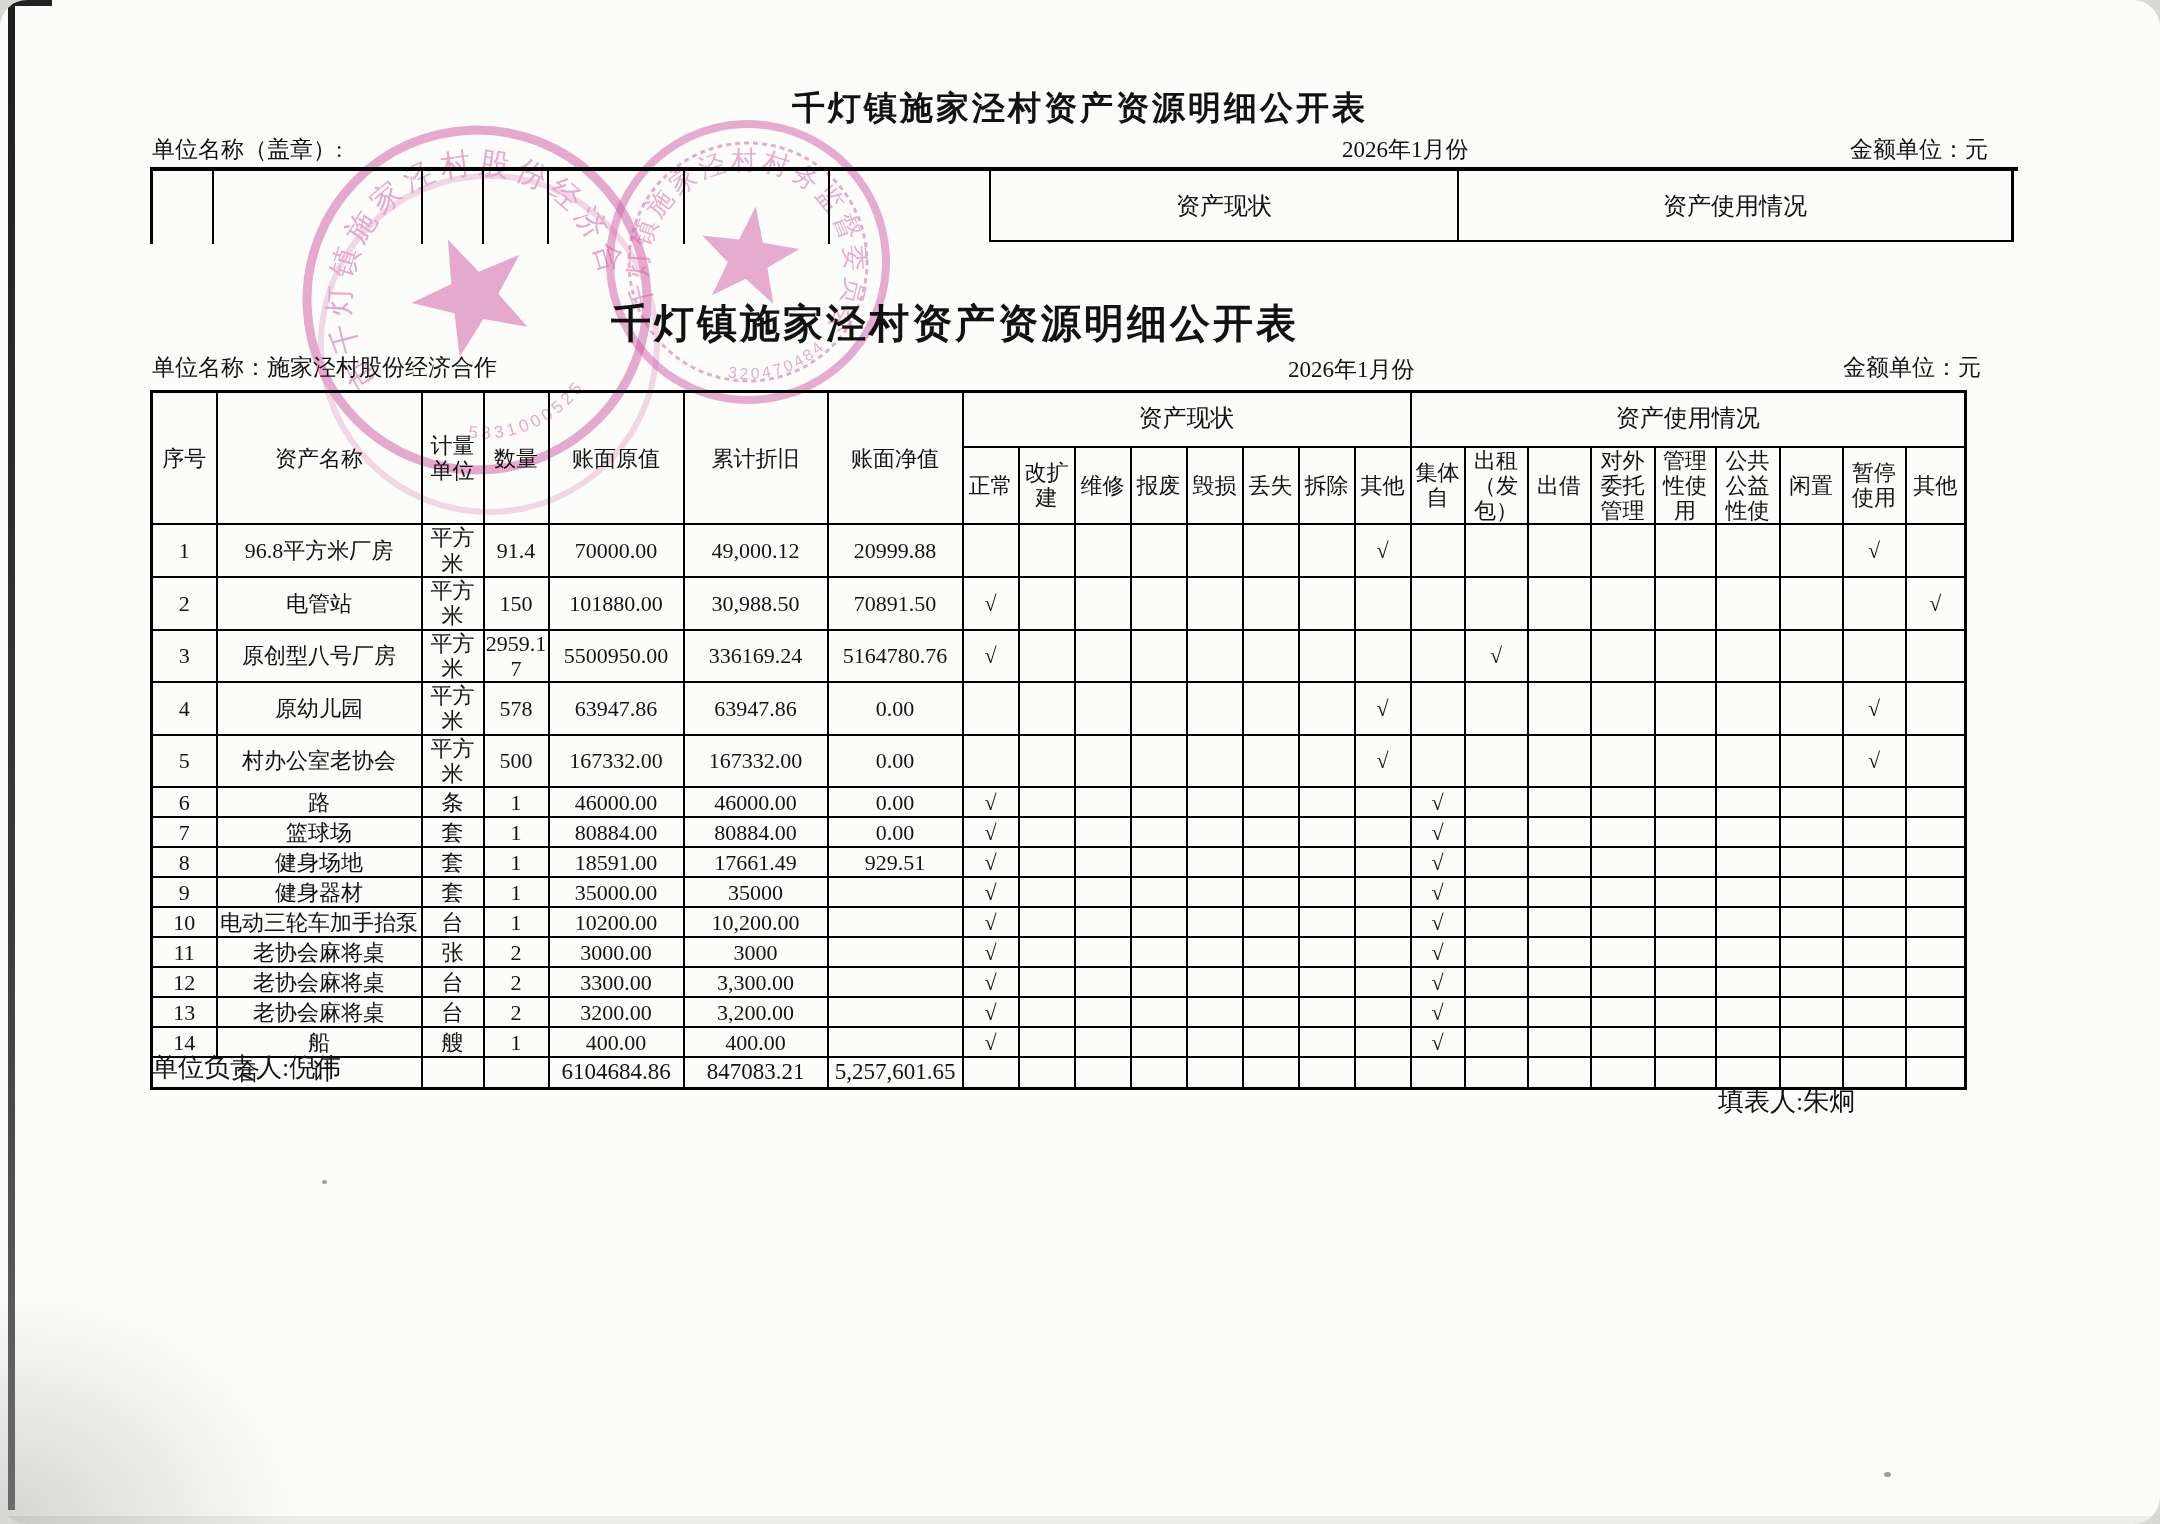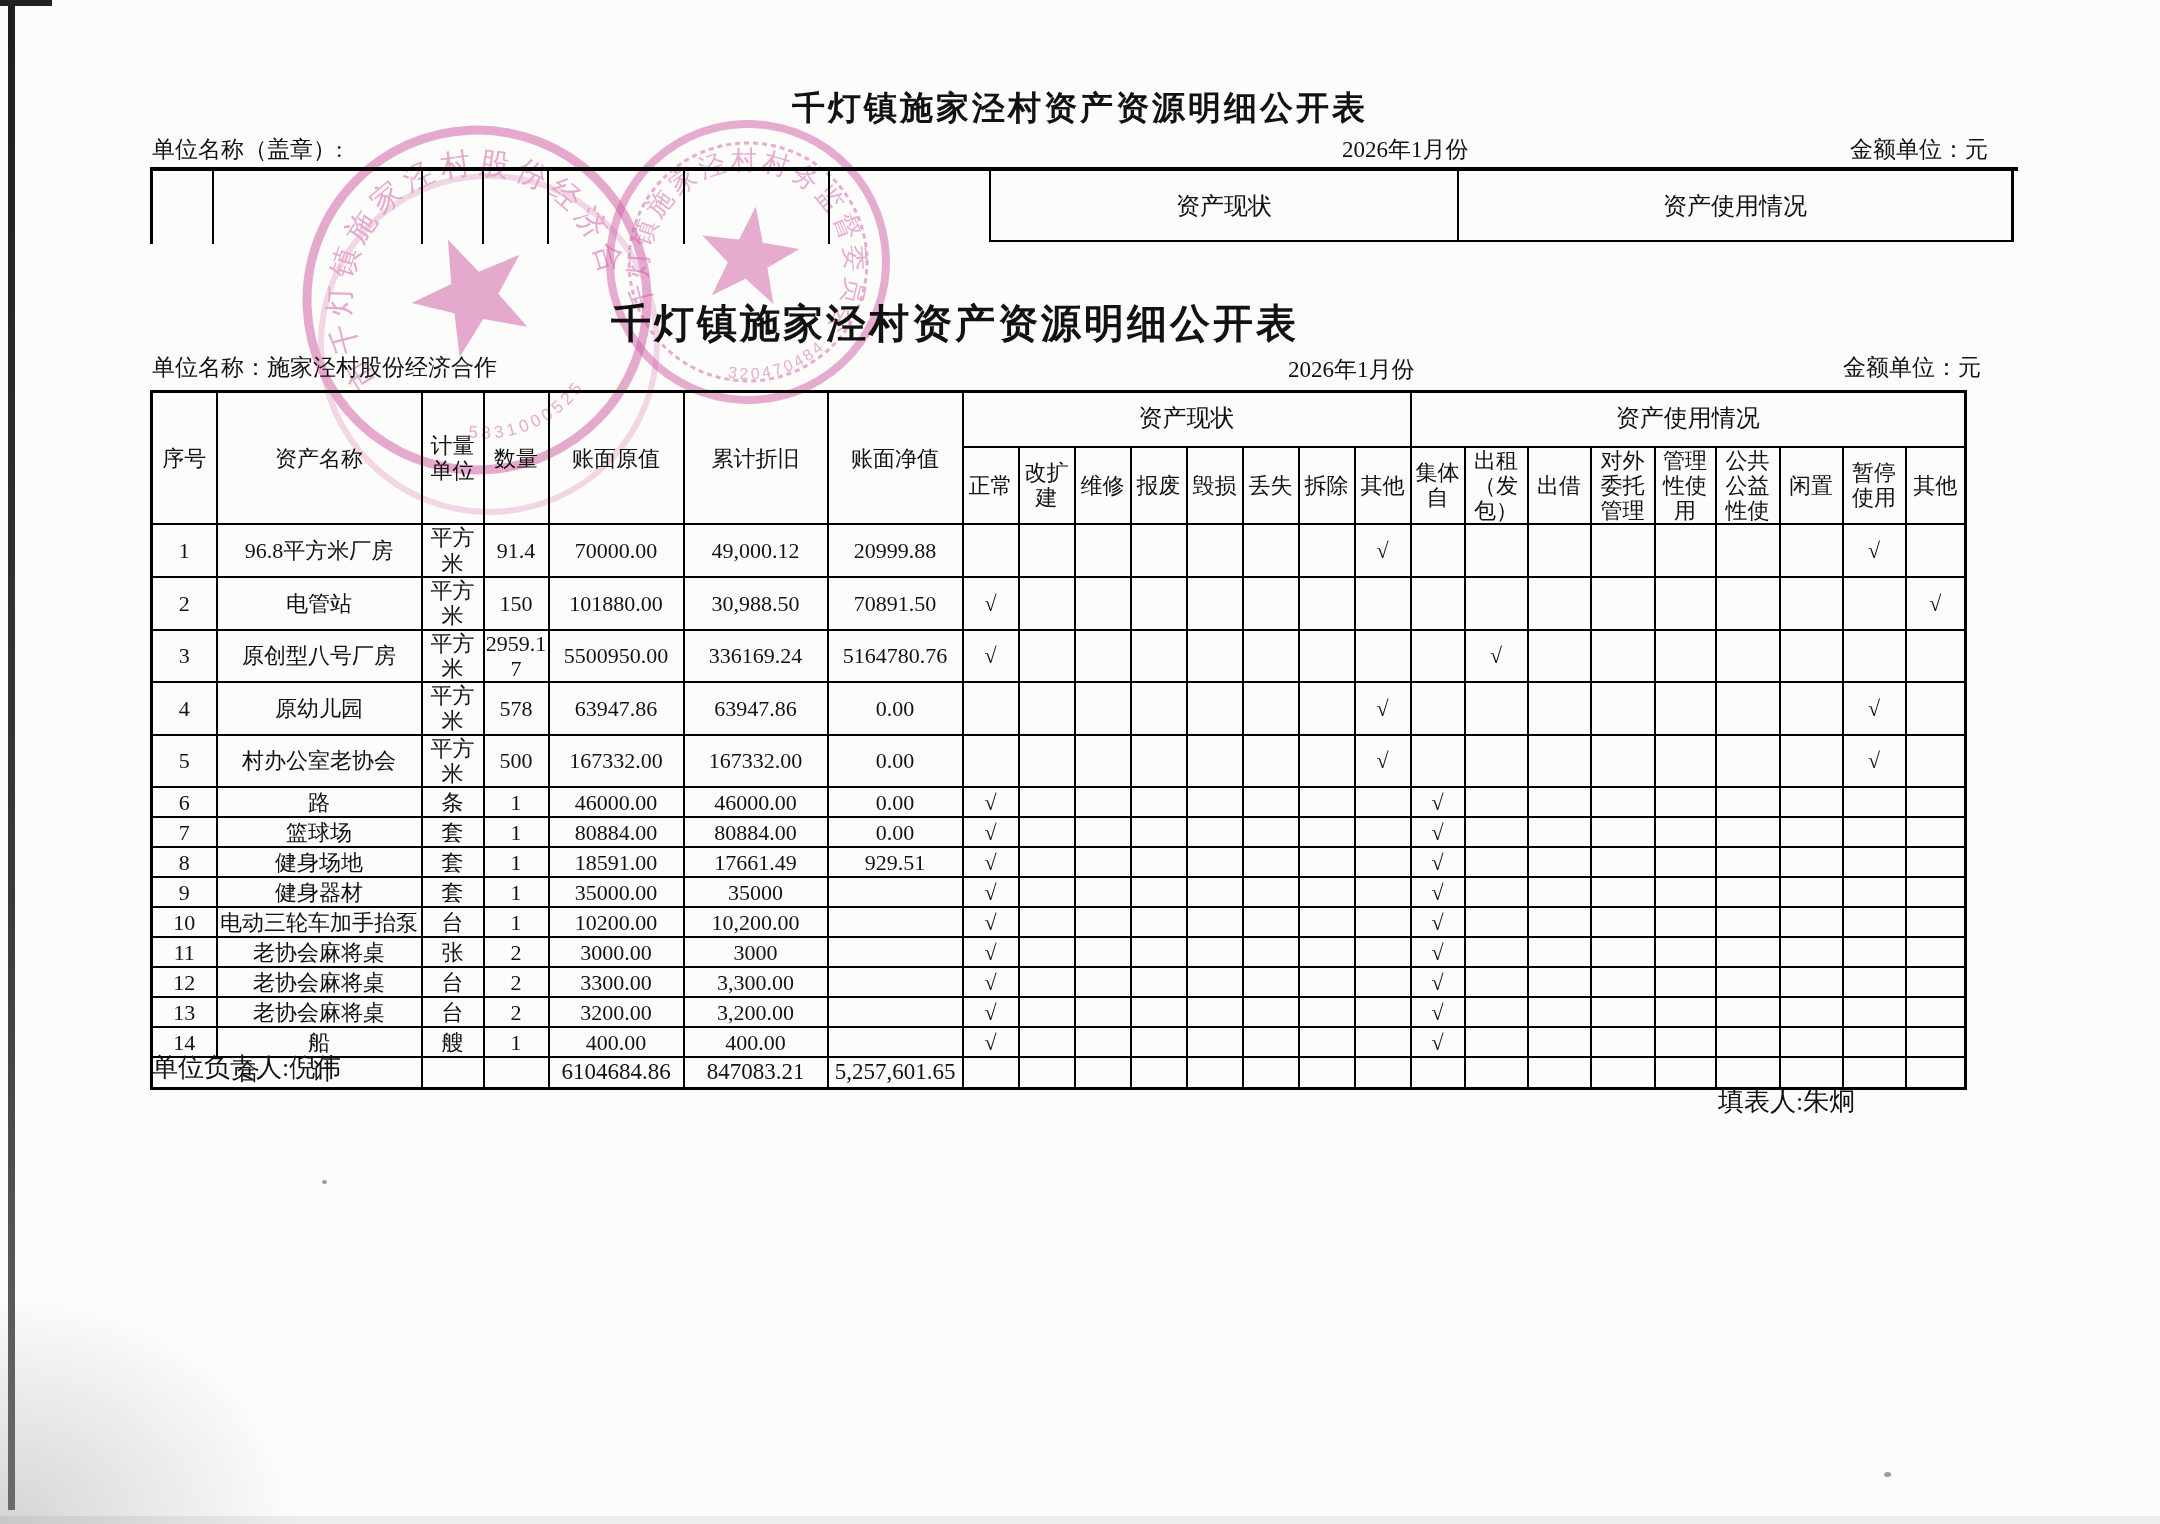--- a/index.html
+++ b/index.html
@@ -1,17 +1,17 @@
 <!DOCTYPE html>
 <html><head>
 <meta charset="utf-8">
 <style>
   html,body{margin:0;padding:0;background:#d8d8d4;}
   .page{position:relative;width:2160px;height:1524px;background:#fcfcfa;overflow:hidden;
-        font-family:"Liberation Serif","DejaVu Serif",serif;color:#121212;}
+        font-family:"Liberation Serif","DejaVu Serif",serif;color:#121212;border-radius:27px;}
   
   .scan-left-edge{position:absolute;left:8px;top:0;width:7px;height:1510px;
         background:linear-gradient(#1e1e1e,#3a3a3a 60%,#6a6a6a);}
   .scan-top-mark{position:absolute;left:0;top:0;width:52px;height:6px;background:#222;}
   .scan-curl{position:absolute;left:0;top:1290px;width:300px;height:234px;
         background:radial-gradient(ellipse at 0% 100%,rgba(110,110,110,.28),transparent 70%);}
   .scan-bottom{position:absolute;left:0;bottom:0;width:100%;height:8px;background:rgba(0,0,0,.06);}
   .speck{position:absolute;background:rgba(60,60,60,.5);border-radius:50%;}
   
   .title-top{position:absolute;left:0;top:86px;width:2160px;text-align:center;

